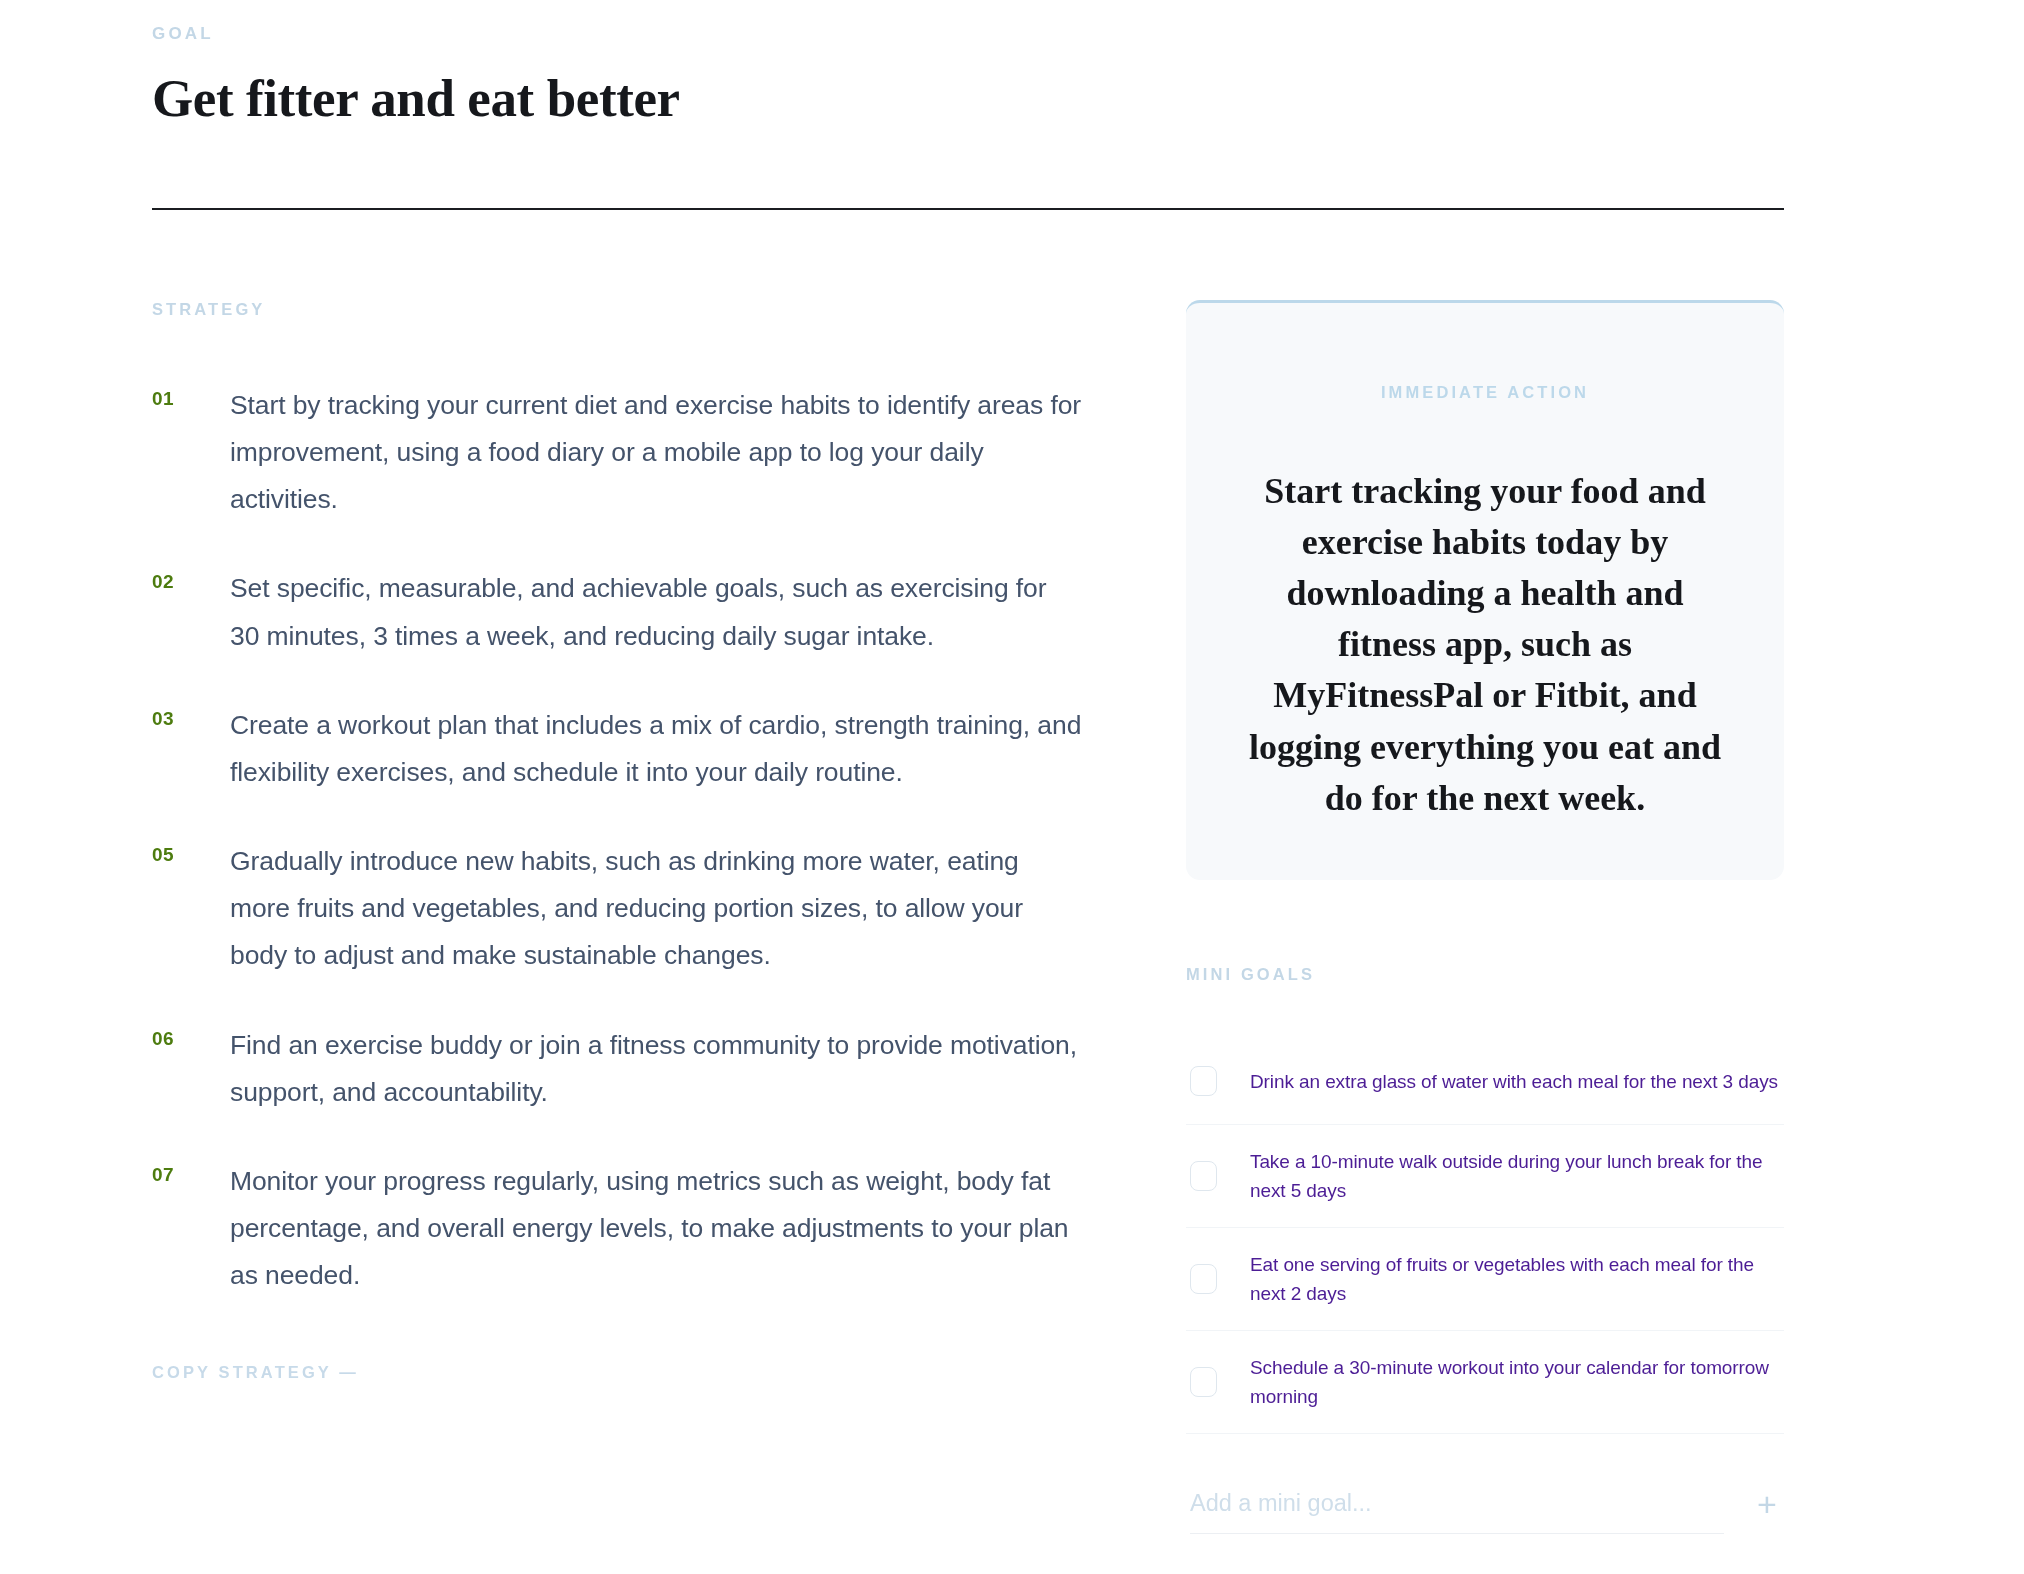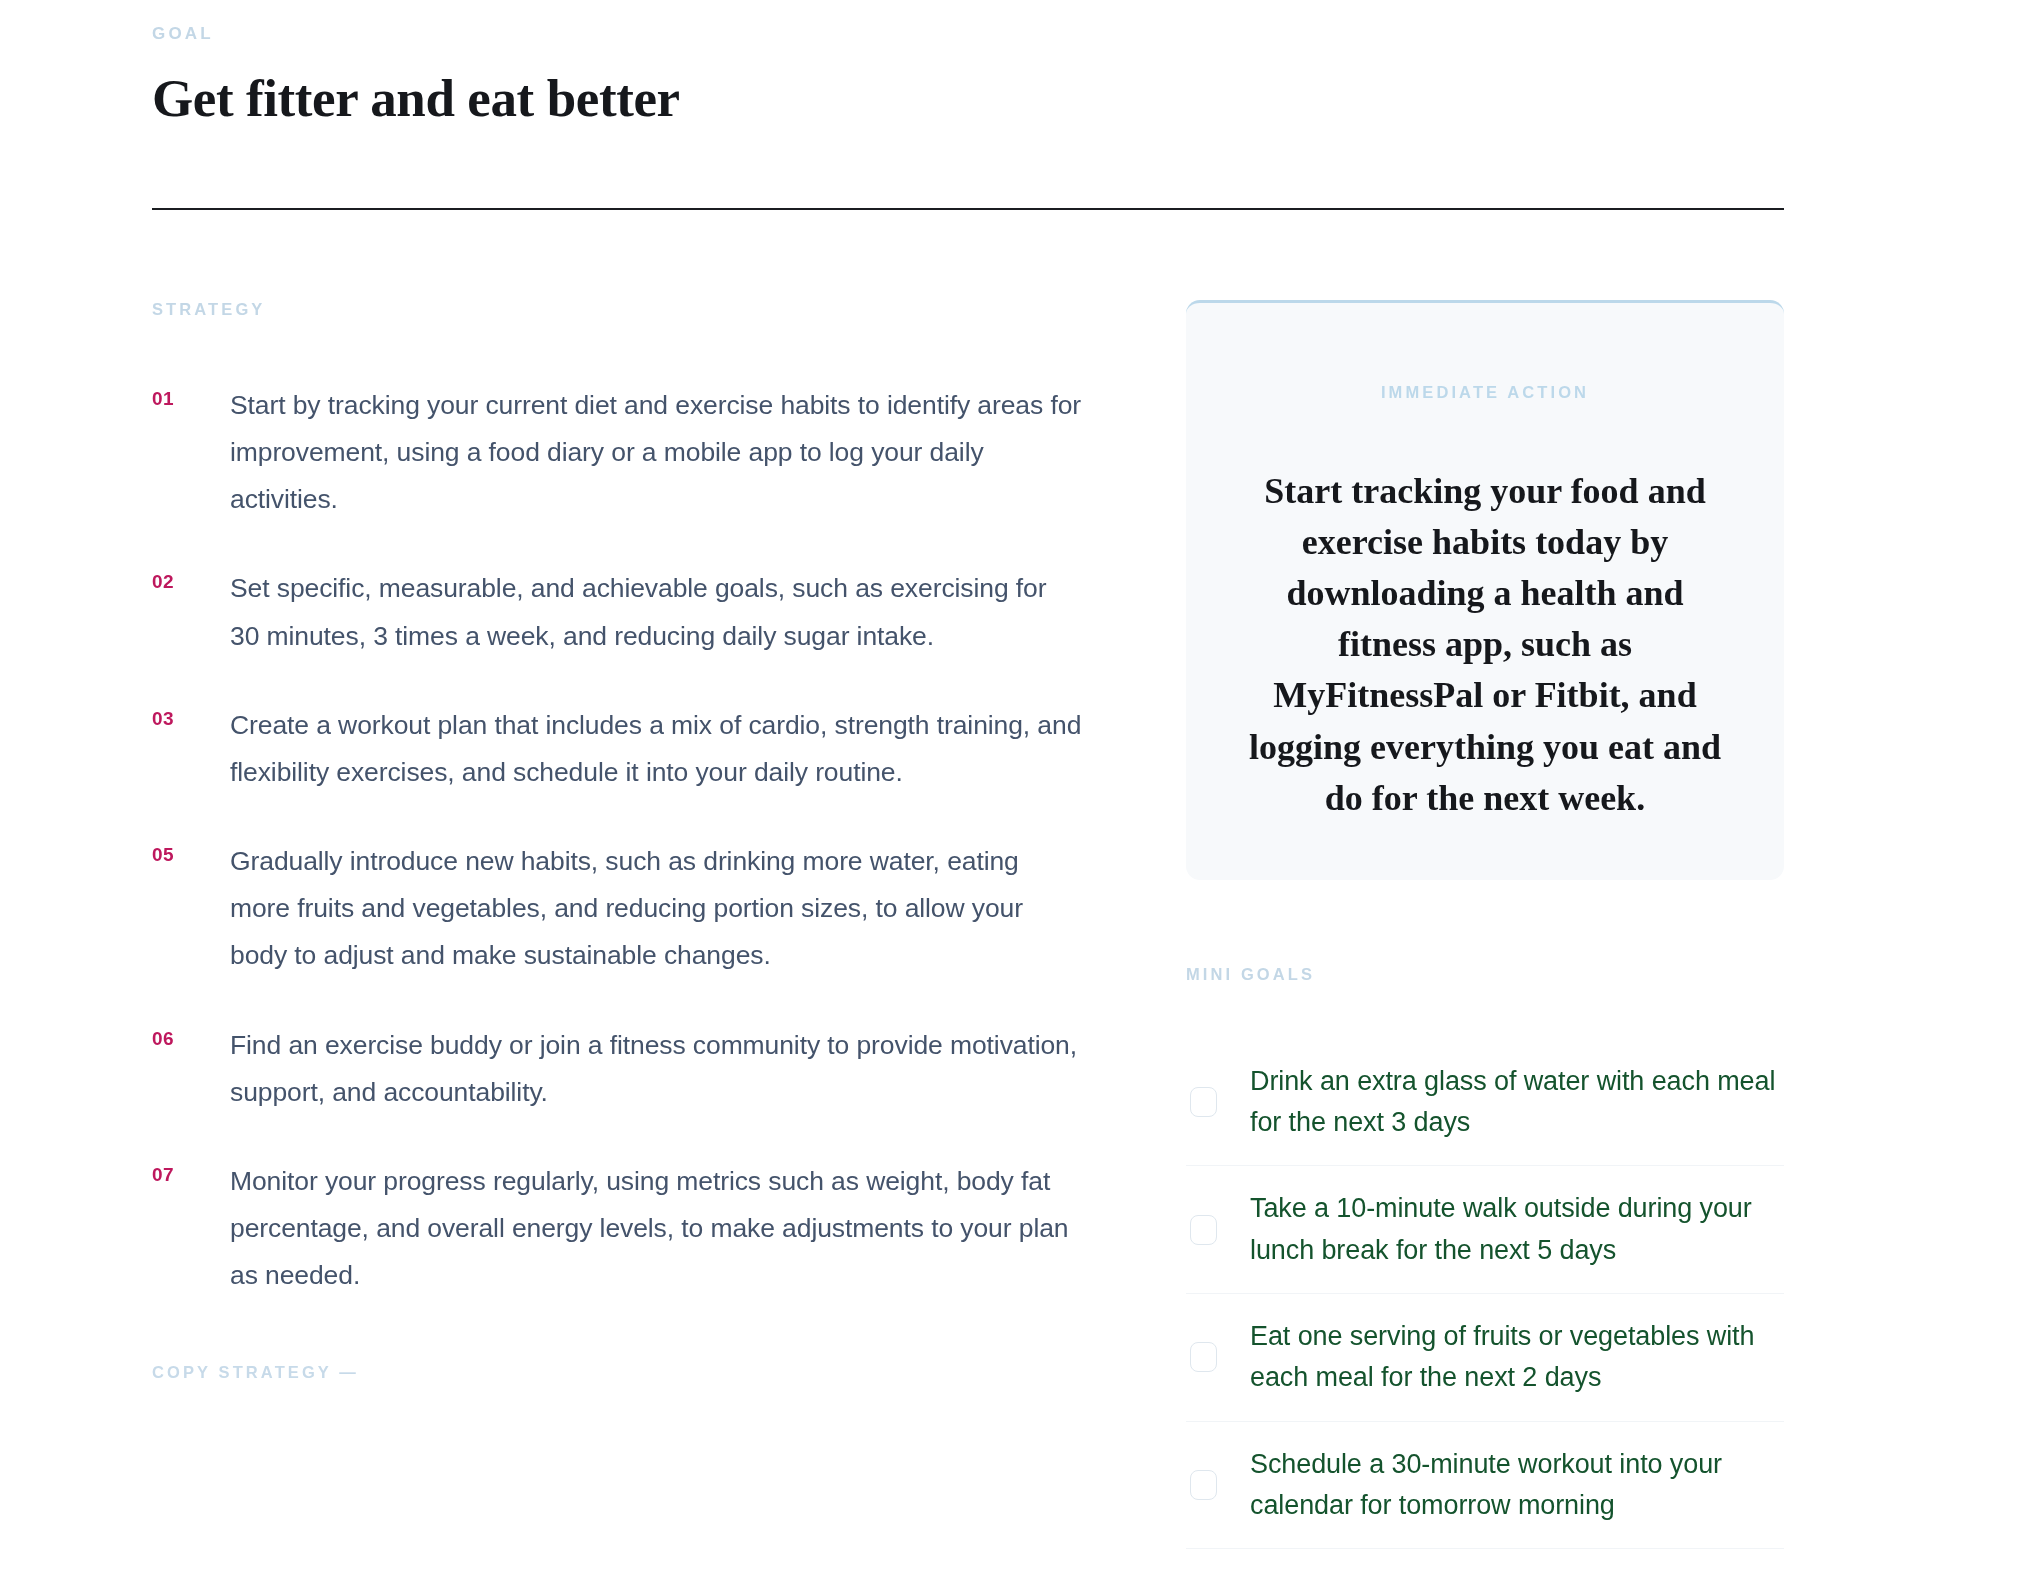--- a/index.html
+++ b/index.html
@@ -99,21 +99,21 @@
     display: flex;
     align-items: flex-start;
     margin-bottom: 42px;
   }
 
   .strategy-num {
     flex: 0 0 auto;
     width: 78px;
     font-size: 19px;
     font-weight: 700;
-    color: #be185d;
+    color: #4d7c0f;
     letter-spacing: 0.5px;
     padding-top: 6px;
   }
 
   .strategy-text {
     flex: 1 1 auto;
     font-size: 26.5px;
     line-height: 1.78;
     color: #44536b;
     font-weight: 400;
@@ -184,23 +184,23 @@
     height: 30px;
     border: 1.6px solid #dfe7ee;
     border-radius: 8px;
     background: #ffffff;
     margin-right: 33px;
     cursor: pointer;
   }
 
   .mini-goal-text {
     flex: 1 1 auto;
-    font-size: 27px;
+    font-size: 19px;
     line-height: 1.53;
-    color: #14532d;
+    color: #4c1d95;
     letter-spacing: -0.1px;
   }
 
   
   .add-row {
     display: flex;
     align-items: center;
     margin-top: 52px;
     padding-left: 4px;
   }

